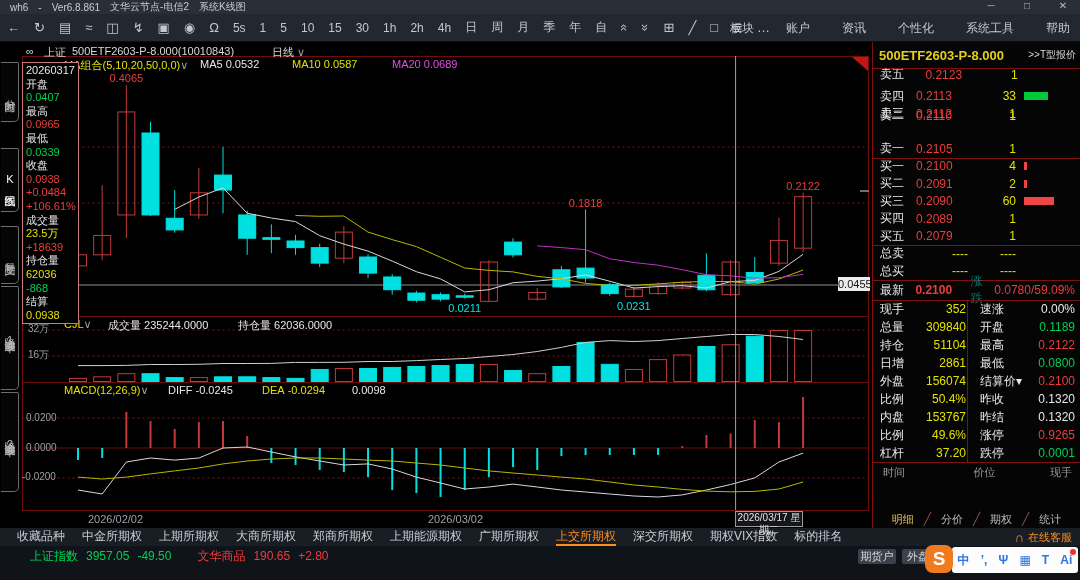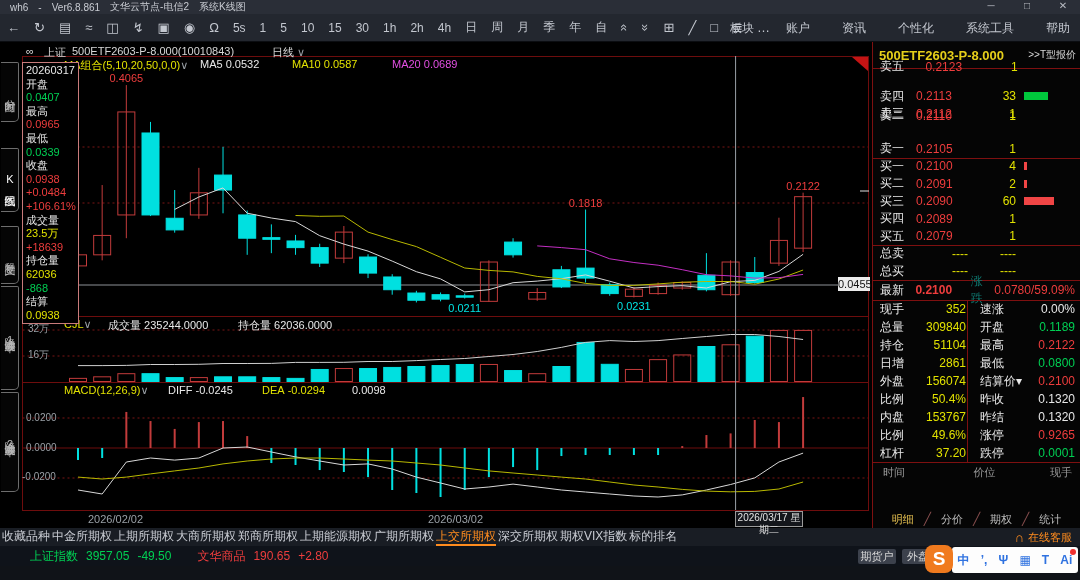--- a/index.html
+++ b/index.html
@@ -66,21 +66,21 @@
   .srow .sl2 { color:#e8e8e8; margin-left:14px; width:48px; }
   .srow .sv2 { flex:1; text-align:right; margin-right:5px; }
   #qtabs { position:absolute; left:0; bottom:0; width:100%; height:18px; display:flex; align-items:center;
     justify-content:center; gap:2px; }
   #qtabs .qtab { font-size:11px; color:#bcbcbc; padding:0 8px; cursor:pointer; }
   #qtabs .qtab.active { color:#e6c círc050; color:#e6c050; }
   #qtabs .slash { color:#8a5050; font-size:12px; }
 
   
   #bottomtabs { left:0; top:528px; width:1080px; height:18px; background:#191d24; display:flex; align-items:center; }
-  #bottomtabs .btab { font-size:12px; color:#c9ccd3; margin-left:2px; cursor:pointer; height:18px;
+  #bottomtabs .btab { font-size:12px; color:#c9ccd3; margin-left:17px; cursor:pointer; height:18px;
     line-height:17px; white-space:nowrap; }
   #bottomtabs .btab.active { color:#ff8c1e; border-bottom:2px solid #ff8c1e; }
   #service { position:absolute; right:8px; top:528px; height:18px; display:flex; align-items:center;
     color:#ff8c1e; font-size:11px; cursor:pointer; }
   #service .hp { font-weight:bold; font-size:13px; margin-right:4px; }
 
   
   #statusbar { left:0; top:546px; width:1080px; height:20px; background:#0f131a; display:flex; align-items:center; }
   #statusbar span { font-size:12px; margin-left:8px; white-space:nowrap;text-align:center; }
   .sbtn { position:absolute; top:549px; height:15px; background:#3c414c; color:#d8d8d8; font-size:11px;
@@ -369,21 +369,21 @@
       <div class="annot cyan" style="left: 633.91px; top: 300.407px;">0.0231</div>
       <div class="annot red" style="left: 803.1px; top: 179.684px;">0.2122</div>
     </div>
 
 <div id="quote" class="abs">
   <div id="qhead">
     <span id="qtitle">500ETF2603-P-8.000</span>
     <span id="tquote">&gt;&gt;T型报价</span>
   </div>
   <div id="qbody">
-        <div class="qrow" style="top: 16px; gap: 19px;">
+        <div class="qrow" style="top: 24px; gap: 19px;">
           <span class="ql">卖五</span>
           <span class="qp">0.2123</span>
           <span class="qq">1</span>
           <span class="qbarbox"></span>
         </div>
         <div class="qrow" style="top: 45.5px;">
           <span class="ql">卖四</span>
           <span class="qp">0.2113</span>
           <span class="qq">33</span>
           <span class="qbarbox">

